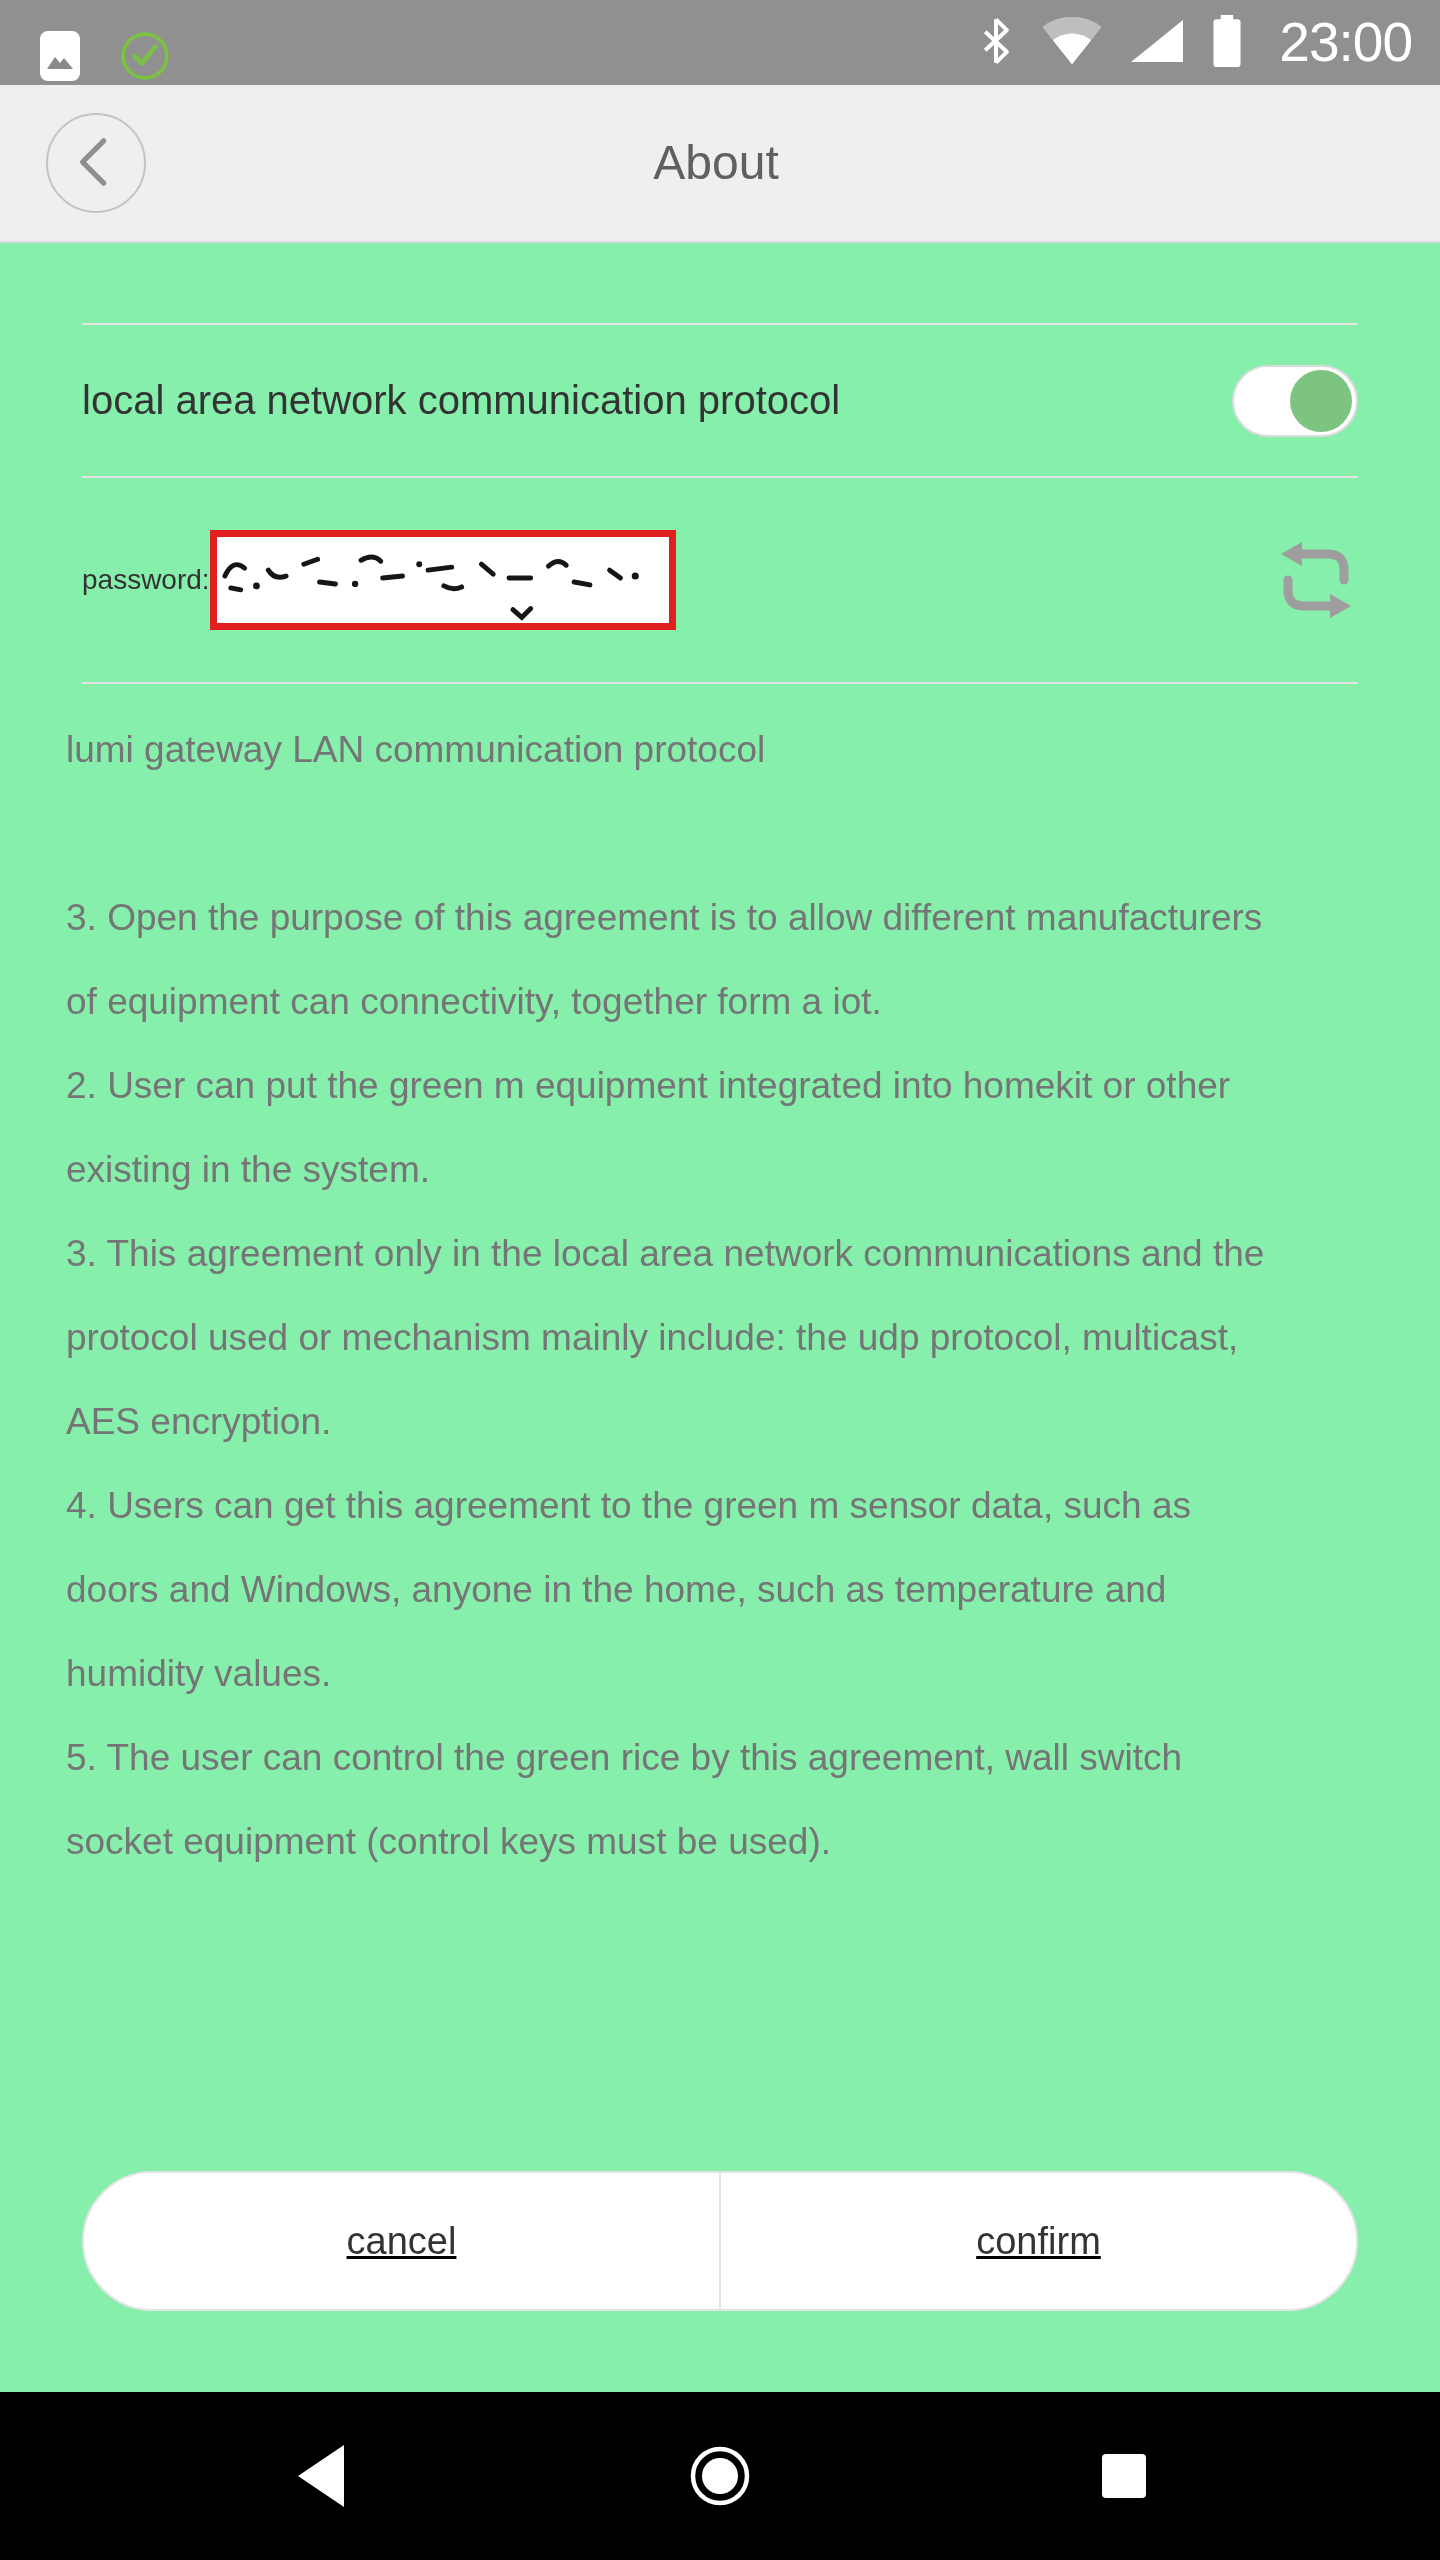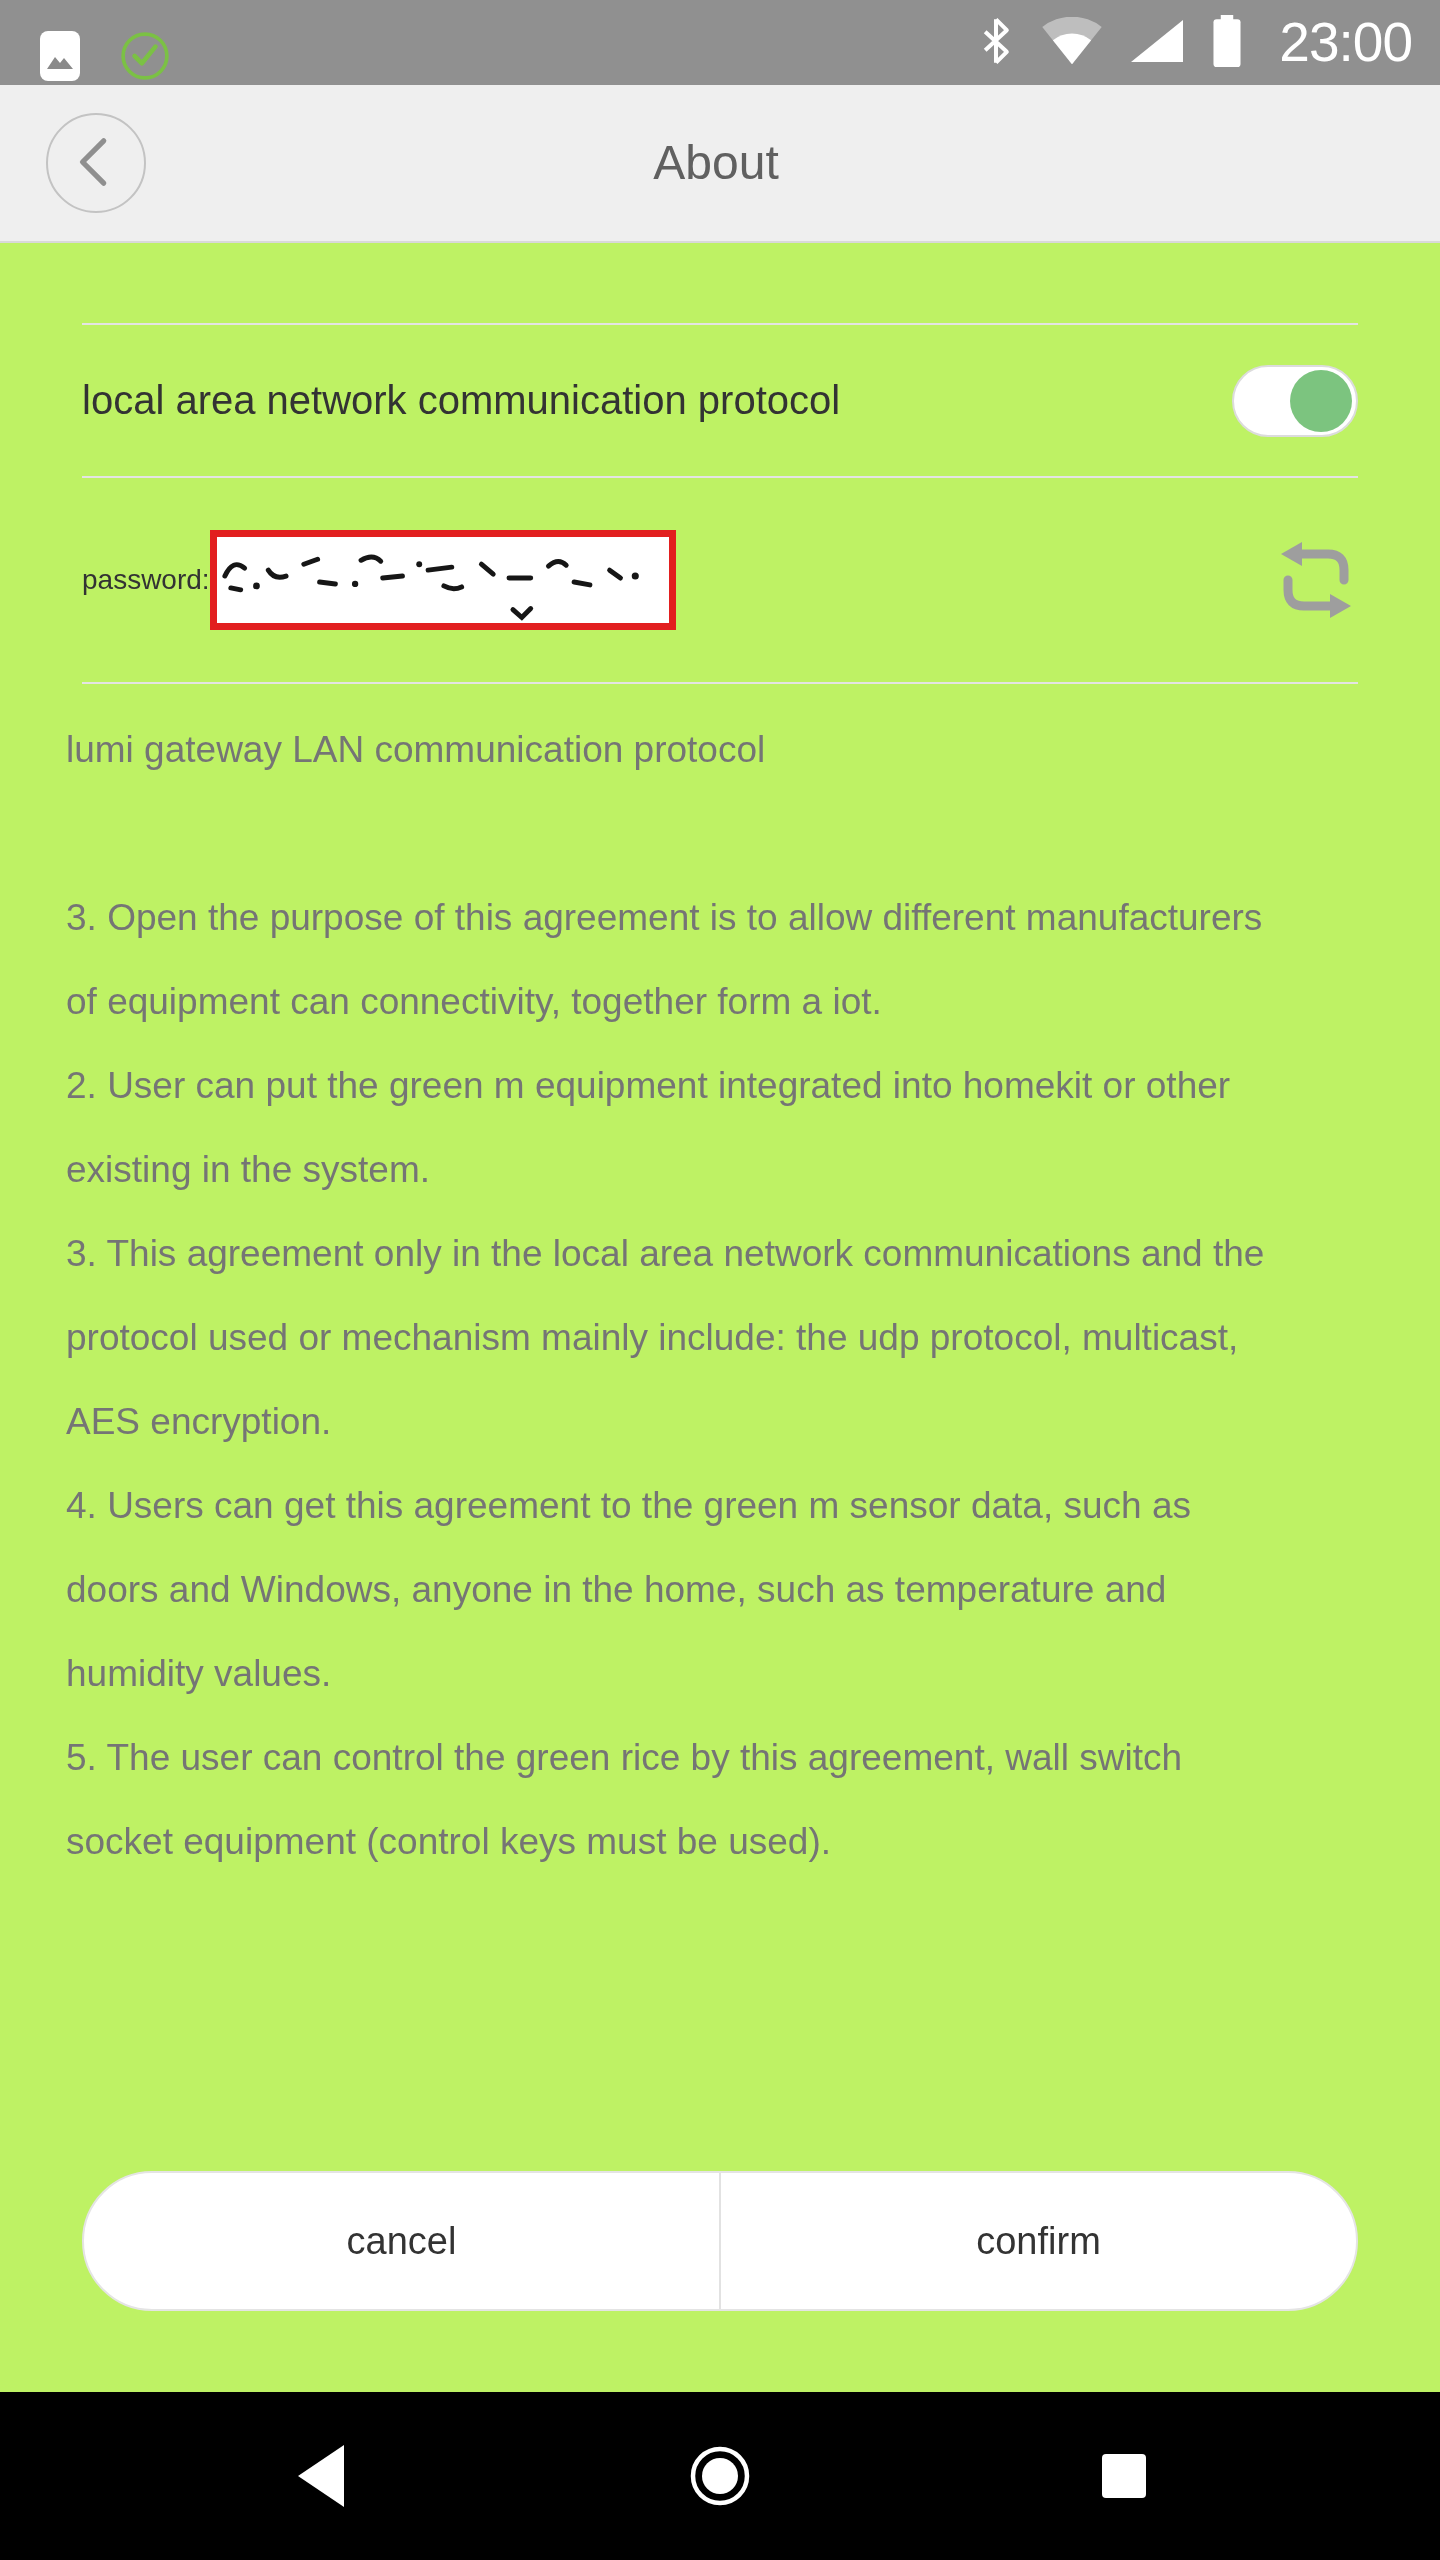--- a/index.html
+++ b/index.html
@@ -23,41 +23,41 @@
   .back-btn{
     position:absolute;left:46px;top:28px;width:100px;height:100px;border-radius:50%;
     border:2px solid #c3c3c3;background:transparent;display:flex;align-items:center;
     justify-content:center;box-sizing:border-box;cursor:pointer;padding:0;
   }
   .page-title{
     position:absolute;left:0;right:8px;top:0;height:156px;line-height:156px;
     text-align:center;font-size:48px;color:#606060;
   }
   
-  .content{position:absolute;top:243px;left:0;width:1440px;height:2317px;background:#bef264;}
+  .content{position:absolute;top:243px;left:0;width:1440px;height:2317px;background:#86efac;}
   .rule{height:2px;background:#e4e4e4;margin:0 82px;}
   .spacer-top{height:80px;}
   .row-toggle{height:151px;margin:0 82px;display:flex;align-items:center;justify-content:space-between;}
   .row-label{font-size:40px;color:#333333;}
   .toggle{width:126px;height:72px;border:2px solid #dcdcdc;border-radius:38px;position:relative;
     background:#ffffff;box-sizing:border-box;cursor:pointer;}
   .toggle-knob{position:absolute;right:4px;top:3px;width:62px;height:62px;border-radius:50%;background:#7cc47f;}
   .row-password{height:204px;margin:0 82px;display:flex;align-items:center;}
   .pw-label{font-size:28px;color:#333333;white-space:nowrap;}
   .pw-redaction{width:452px;height:86px;border:7px solid #e21f1f;margin-left:0px;background:#ffffff;
     position:relative;overflow:visible;}
   .refresh-wrap{margin-left:auto;width:84px;height:84px;}
   
   .agreement{padding:24px 152px 0 66px;font-size:37px;line-height:84px;color:#757575;}
   .agreement p{margin:0;}
   .agreement .ag-title{margin:0 0 84px 0;}
   
   .pill{
     position:absolute;top:1928px;left:82px;width:1276px;height:140px;box-sizing:border-box;
-    border:2px solid #e4e4e4;border-radius:72px;background:#ffffff;display:flex;overflow:hidden;
+    border:2px solid #e4e4e4;border-radius:72px;background:#ffffff;display:flex;overflow:hidden;text-decoration:underline;
   }
   .pill button{
     flex:1;background:none;border:none;font-size:38px;color:#333333;
     font-family:"Liberation Sans",sans-serif;cursor:pointer;
   }
   .pill .divider-v{width:2px;background:#e2e2e2;height:100%;}
   
   .navbar{position:absolute;left:0;top:2392px;width:1440px;height:168px;background:#000000;}
   .nav-back{position:absolute;left:298px;top:53px;width:46px;height:62px;cursor:pointer;}
   .nav-home{position:absolute;left:688px;top:52px;width:64px;height:64px;cursor:pointer;}

